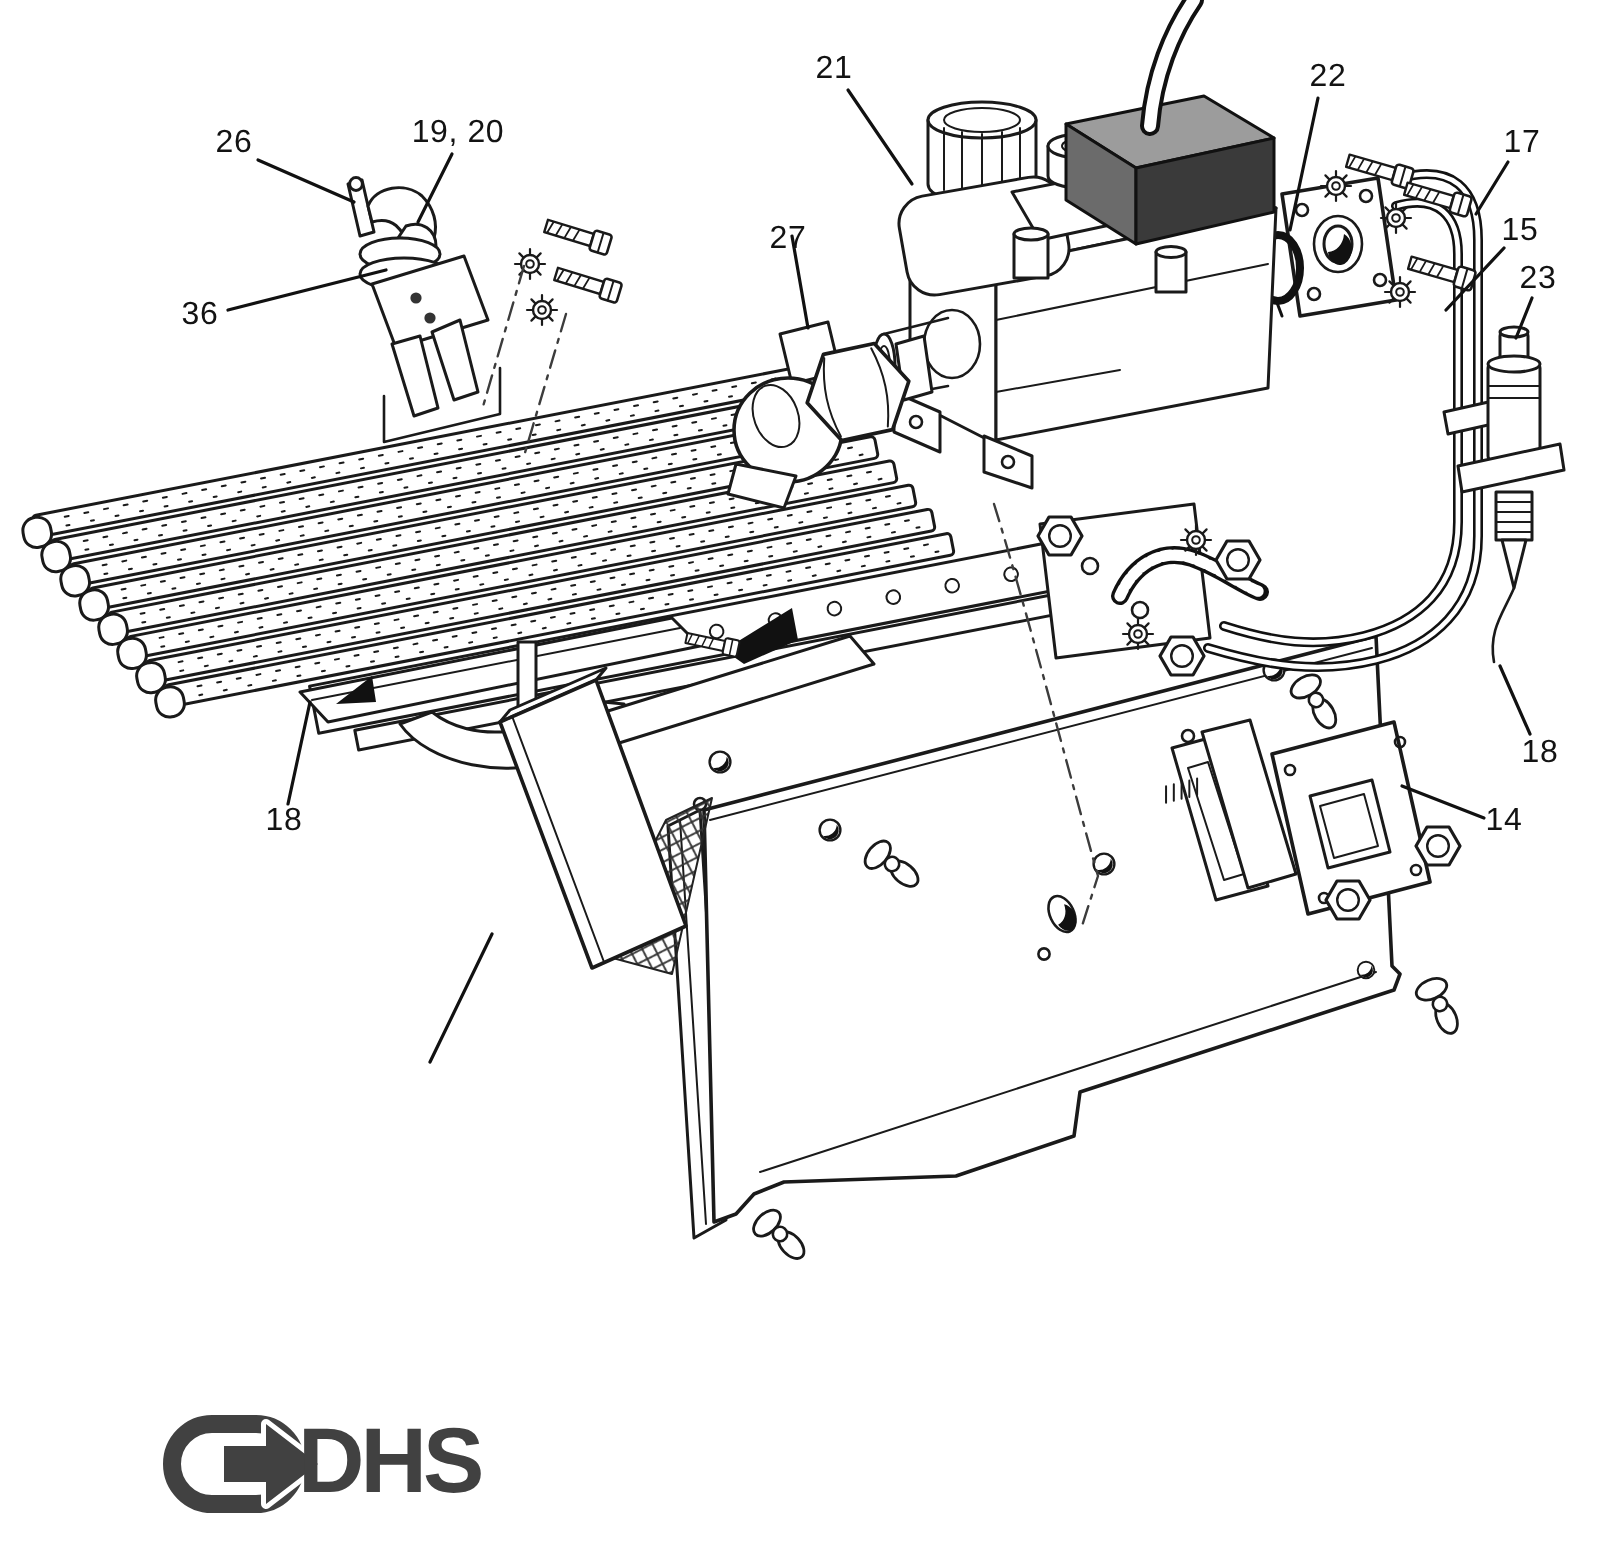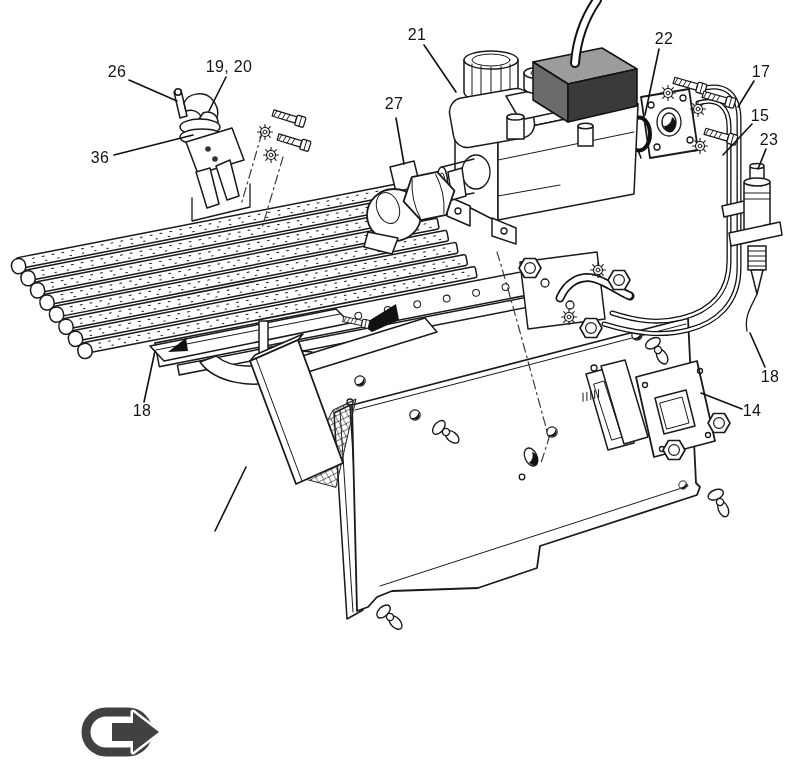--- a/index.html
+++ b/index.html
@@ -375,23 +375,24 @@
 <g>
   <rect x="86" y="712" width="62" height="40" rx="20" fill="none" stroke="#414141" stroke-width="9"></rect>
   <polygon points="112,723 133,723 133,712 159,732 133,752 133,741 112,741" fill="#414141" stroke="#fff" stroke-width="5" paint-order="stroke"></polygon>
 </g>
 </svg>
 
 <div class="callout" style="left:117px;top:72px">26</div>
 <div class="callout" style="left:229px;top:67px">19, 20</div>
 <div class="callout" style="left:100px;top:158px">36</div>
 <div class="callout" style="left:417px;top:35px">21</div>
-<div class="callout" style="left:394px;top:104px">27</div>
+<div class="callout" style="left:394px;top:120px">27</div>
 <div class="callout" style="left:664px;top:39px">22</div>
 <div class="callout" style="left:761px;top:72px">17</div>
 <div class="callout" style="left:760px;top:116px">15</div>
 <div class="callout" style="left:769px;top:140px">23</div>
 <div class="callout" style="left:770px;top:377px">18</div>
 <div class="callout" style="left:752px;top:411px">14</div>
 <div class="callout" style="left:142px;top:411px">18</div>
 
 
+<div class="logotext">DHS</div>
 </div>
 
 </body></html>

